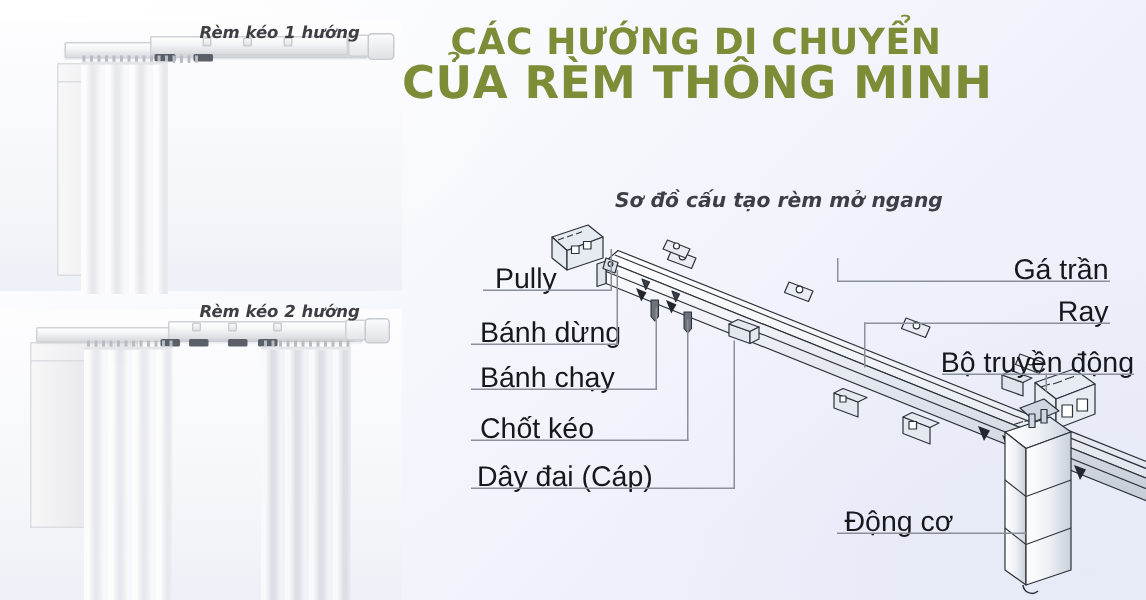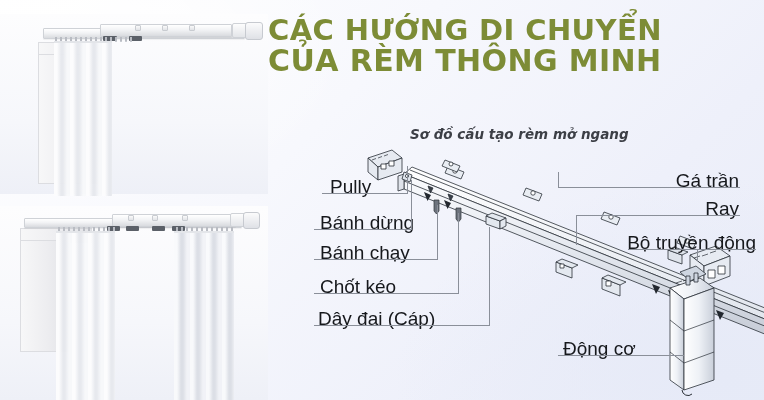--- a/index.html
+++ b/index.html
@@ -22,21 +22,21 @@
   }
 
   
   .title-block{
     position:absolute;left:268px;top:16px;width:392px;
     text-align:center;line-height:1.03;
   }
   .title-line{
     font-family:"DejaVu Sans", sans-serif;
     font-weight:bold;
-    font-size:29px;
+    font-size:24px;
     letter-spacing:.4px;
     color:#7d8c36;
     white-space:nowrap;
   }
   .title-line.l2{font-size:30px;}
 
   
   .logo{
     position:absolute;left:679px;top:10px;width:78px;height:56px;
     display:flex;flex-direction:column;align-items:center;justify-content:flex-start;
@@ -155,20 +155,21 @@
         <span class="hook"></span>
         <span class="hook"></span>
       <span class="hook"></span>
         <span class="hook"></span>
         <span class="hook"></span>
         <span class="hook"></span>
     </div>
 
     <div class="curtain" style="left:54px;top:27px;width:58px;height:153px;"></div>
 
+    <div class="cap-label" style="left:133px;top:1px;">Rèm kéo 1 hướng</div>
   </div>
 
   <div class="photo" style="left:0;top:206px;width:268px;height:194px;">
     <div class="wall"></div>
 
     <div class="valance" style="left:20px;top:22px;width:70px;height:13px;"></div>
     <div class="valance" style="left:20px;top:34px;width:48px;height:110px;"></div>
 
     <div class="rail" style="left:24px;top:12px;width:216px;height:8px;"></div>
     <div class="rail" style="left:112px;top:8px;width:122px;height:11px;"></div>
@@ -209,20 +210,21 @@
         <span class="hook"></span>
       <span class="hook"></span>
         <span class="hook"></span>
         <span class="hook"></span>
         <span class="hook"></span>
     </div>
 
     <div class="curtain" style="left:56px;top:25px;width:59px;height:169px;"></div>
     <div class="curtain shade" style="left:174px;top:25px;width:60px;height:169px;"></div>
 
+    <div class="cap-label" style="left:133px;top:-5px;">Rèm kéo 2 hướng</div>
   </div>
 
   <div class="schem-title">Sơ đồ cấu tạo rèm mở ngang</div>
 
   <svg class="schem" viewBox="0 0 764 400">
     <defs>
       <linearGradient id="railg" x1="0" y1="0" x2="0" y2="1">
         <stop offset="0" stop-color="#fbfcfe"></stop>
         <stop offset="0.45" stop-color="#e4e8ef"></stop>
         <stop offset="1" stop-color="#c3c9d4"></stop>

